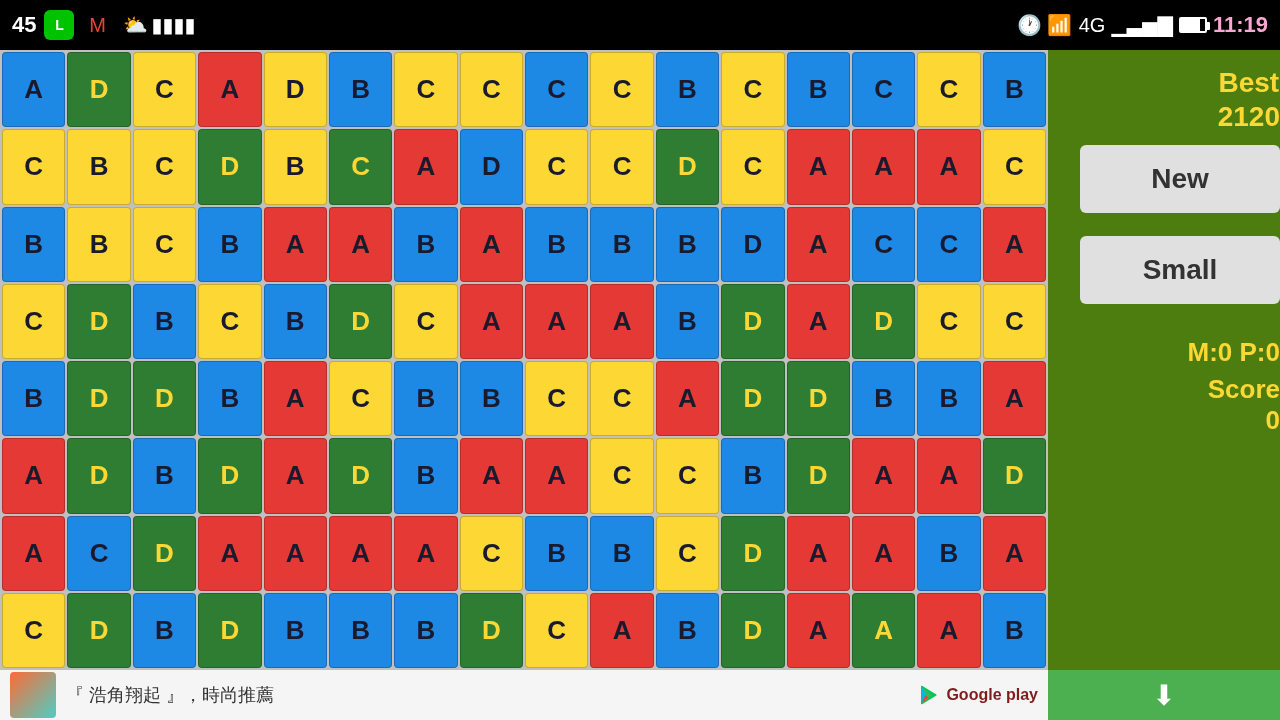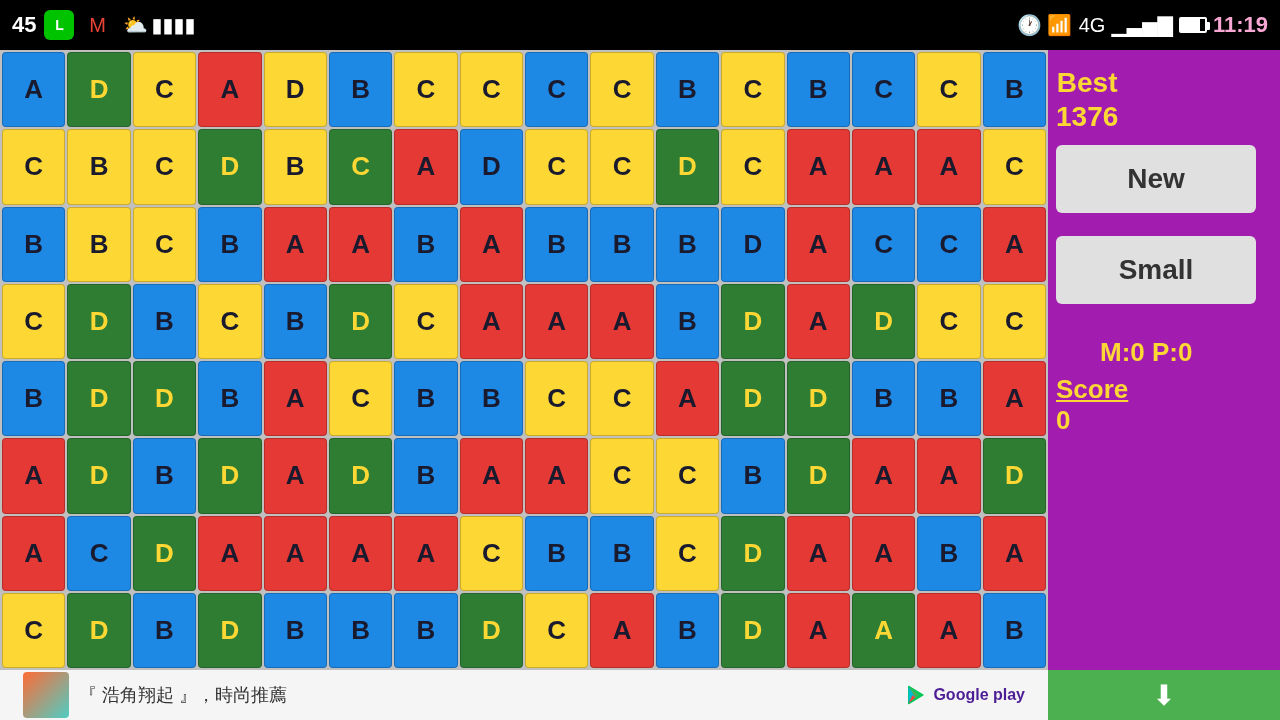--- a/index.html
+++ b/index.html
@@ -116,25 +116,25 @@
     .cell-yellow { background: #fdd835; }
     .cell-green { background: #2e7d32; color: #fdd835; }
 
     
     #right-panel {
       position: absolute;
       top: 50px;
       left: 1048px;
       width: 232px;
       height: 620px;
-      background: #a21caf;
+      background: #4d7c0f;
       display: flex;
       flex-direction: column;
-      align-items: flex-start;
-      padding: 16px 8px;
+      align-items: flex-end;
+      padding: 16px 0;
       gap: 0;
     }
     .best-label {
       color: #fdd835;
       font-size: 28px;
       font-weight: bold;
       text-align: center;
       line-height: 1.2;
       margin-bottom: 12px;
     }
@@ -160,40 +160,39 @@
       text-align: center;
       margin-top: 10px;
       margin-left: 44px;
     }
     .score-label {
       color: #fdd835;
       font-size: 26px;
       font-weight: bold;
       text-align: center;
       margin-top: 6px;
-      text-decoration: underline;
     }
     .score-value {
       color: #fdd835;
       font-size: 26px;
       font-weight: bold;
       text-align: center;
     }
 
     
     #ad-banner {
       position: absolute;
       bottom: 0;
       left: 0;
       width: 1048px;
       height: 50px;
       background: #f5f5f5;
       display: flex;
       align-items: center;
-      padding: 0 23px;
+      padding: 0 10px;
       gap: 10px;
       overflow: hidden;
     }
     .ad-thumb {
       width: 46px;
       height: 46px;
       background: linear-gradient(135deg, #ff6b35, #4ecdc4);
       border-radius: 4px;
       flex-shrink: 0;
     }
@@ -209,21 +208,21 @@
       background: transparent;
       border: none;
       cursor: pointer;
     }
     .play-logo {
       width: 24px;
       height: 24px;
     }
     .play-text {
       font-size: 16px;
-      color: #4c1d95;
+      color: #7f1d1d;
       font-weight: bold;
     }
     .download-btn {
       position: absolute;
       right: 0;
       bottom: 0;
       width: 232px;
       height: 50px;
       background: #4caf50;
       display: flex;
@@ -385,21 +384,21 @@
     <div class="cell cell-green">D</div>
     <div class="cell cell-red">A</div>
     <div class="cell cell-green">A</div>
     <div class="cell cell-red">A</div>
     <div class="cell cell-blue">B</div>
   </div>
 
 <div id="right-panel">
   <div class="best-label">
     <span>Best</span><br>
-    <span>1376</span>
+    <span>2120</span>
   </div>
   <button class="panel-btn">New</button>
   <button class="panel-btn">Small</button>
   <div class="mp-text">M:0 P:0</div>
   <div class="score-label">Score</div>
   <div class="score-value">0</div>
 </div>
 
 <div id="ad-banner">
   <div class="ad-thumb"></div>

